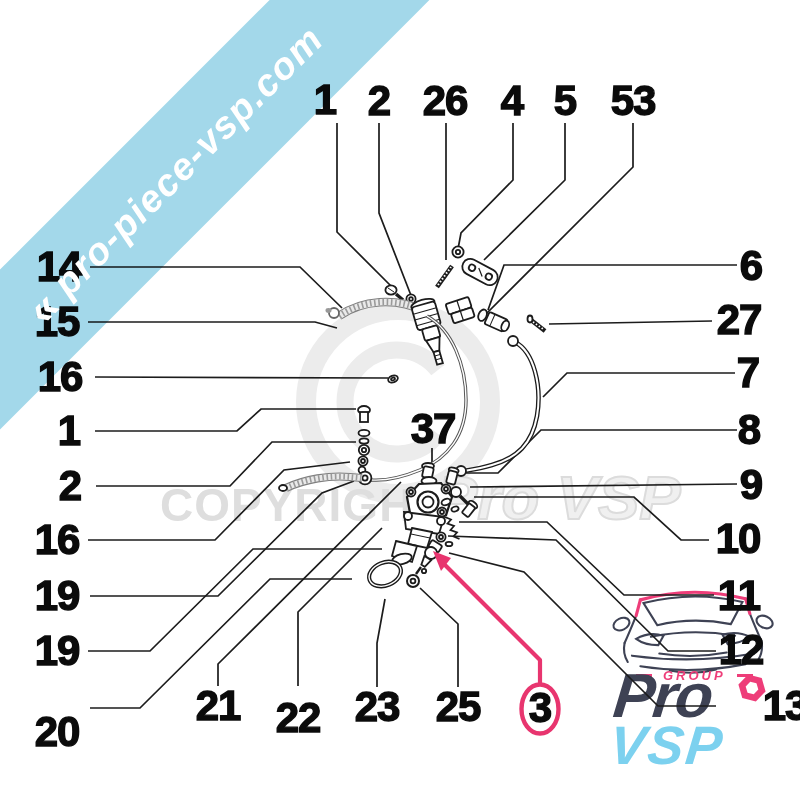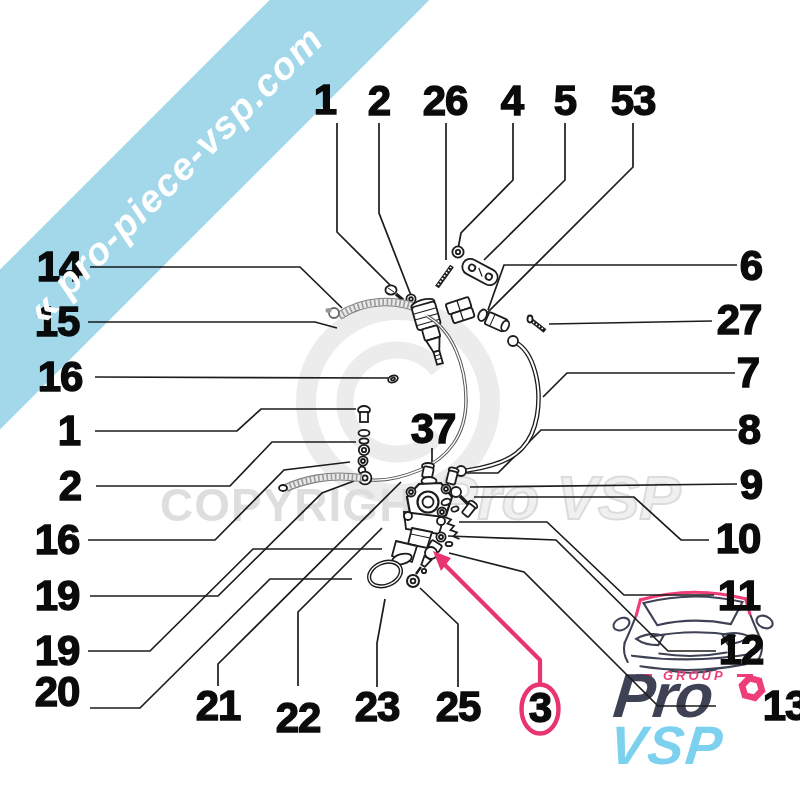--- a/index.html
+++ b/index.html
@@ -293,21 +293,21 @@
       <div class="callout" style="left: 565px; top: 101px;">5</div>
       <div class="callout" style="left: 633px; top: 101px;">53</div>
       <div class="callout" style="left: 59px; top: 267px;">14</div>
       <div class="callout" style="left: 57px; top: 322px;">15</div>
       <div class="callout" style="left: 60px; top: 377px;">16</div>
       <div class="callout" style="left: 69px; top: 431px;">1</div>
       <div class="callout" style="left: 70px; top: 486px;">2</div>
       <div class="callout" style="left: 57px; top: 540px;">16</div>
       <div class="callout" style="left: 57px; top: 596px;">19</div>
       <div class="callout" style="left: 57px; top: 651px;">19</div>
-      <div class="callout" style="left: 57px; top: 692px; text-align: right;">20</div>
+      <div class="callout" style="left: 57px; top: 732px; text-align: right;">20</div>
       <div class="callout" style="left: 218px; top: 706px;">21</div>
       <div class="callout" style="left: 298px; top: 706px; margin-top: 12px;">22</div>
       <div class="callout" style="left: 377px; top: 707px;">23</div>
       <div class="callout" style="left: 458px; top: 707px;">25</div>
       <div class="callout" style="left: 751px; top: 266px;">6</div>
       <div class="callout" style="left: 739px; top: 320px;">27</div>
       <div class="callout" style="left: 748px; top: 373px;">7</div>
       <div class="callout" style="left: 749px; top: 430px;">8</div>
       <div class="callout" style="left: 751px; top: 485px;">9</div>
       <div class="callout" style="left: 738px; top: 539px;">10</div>

